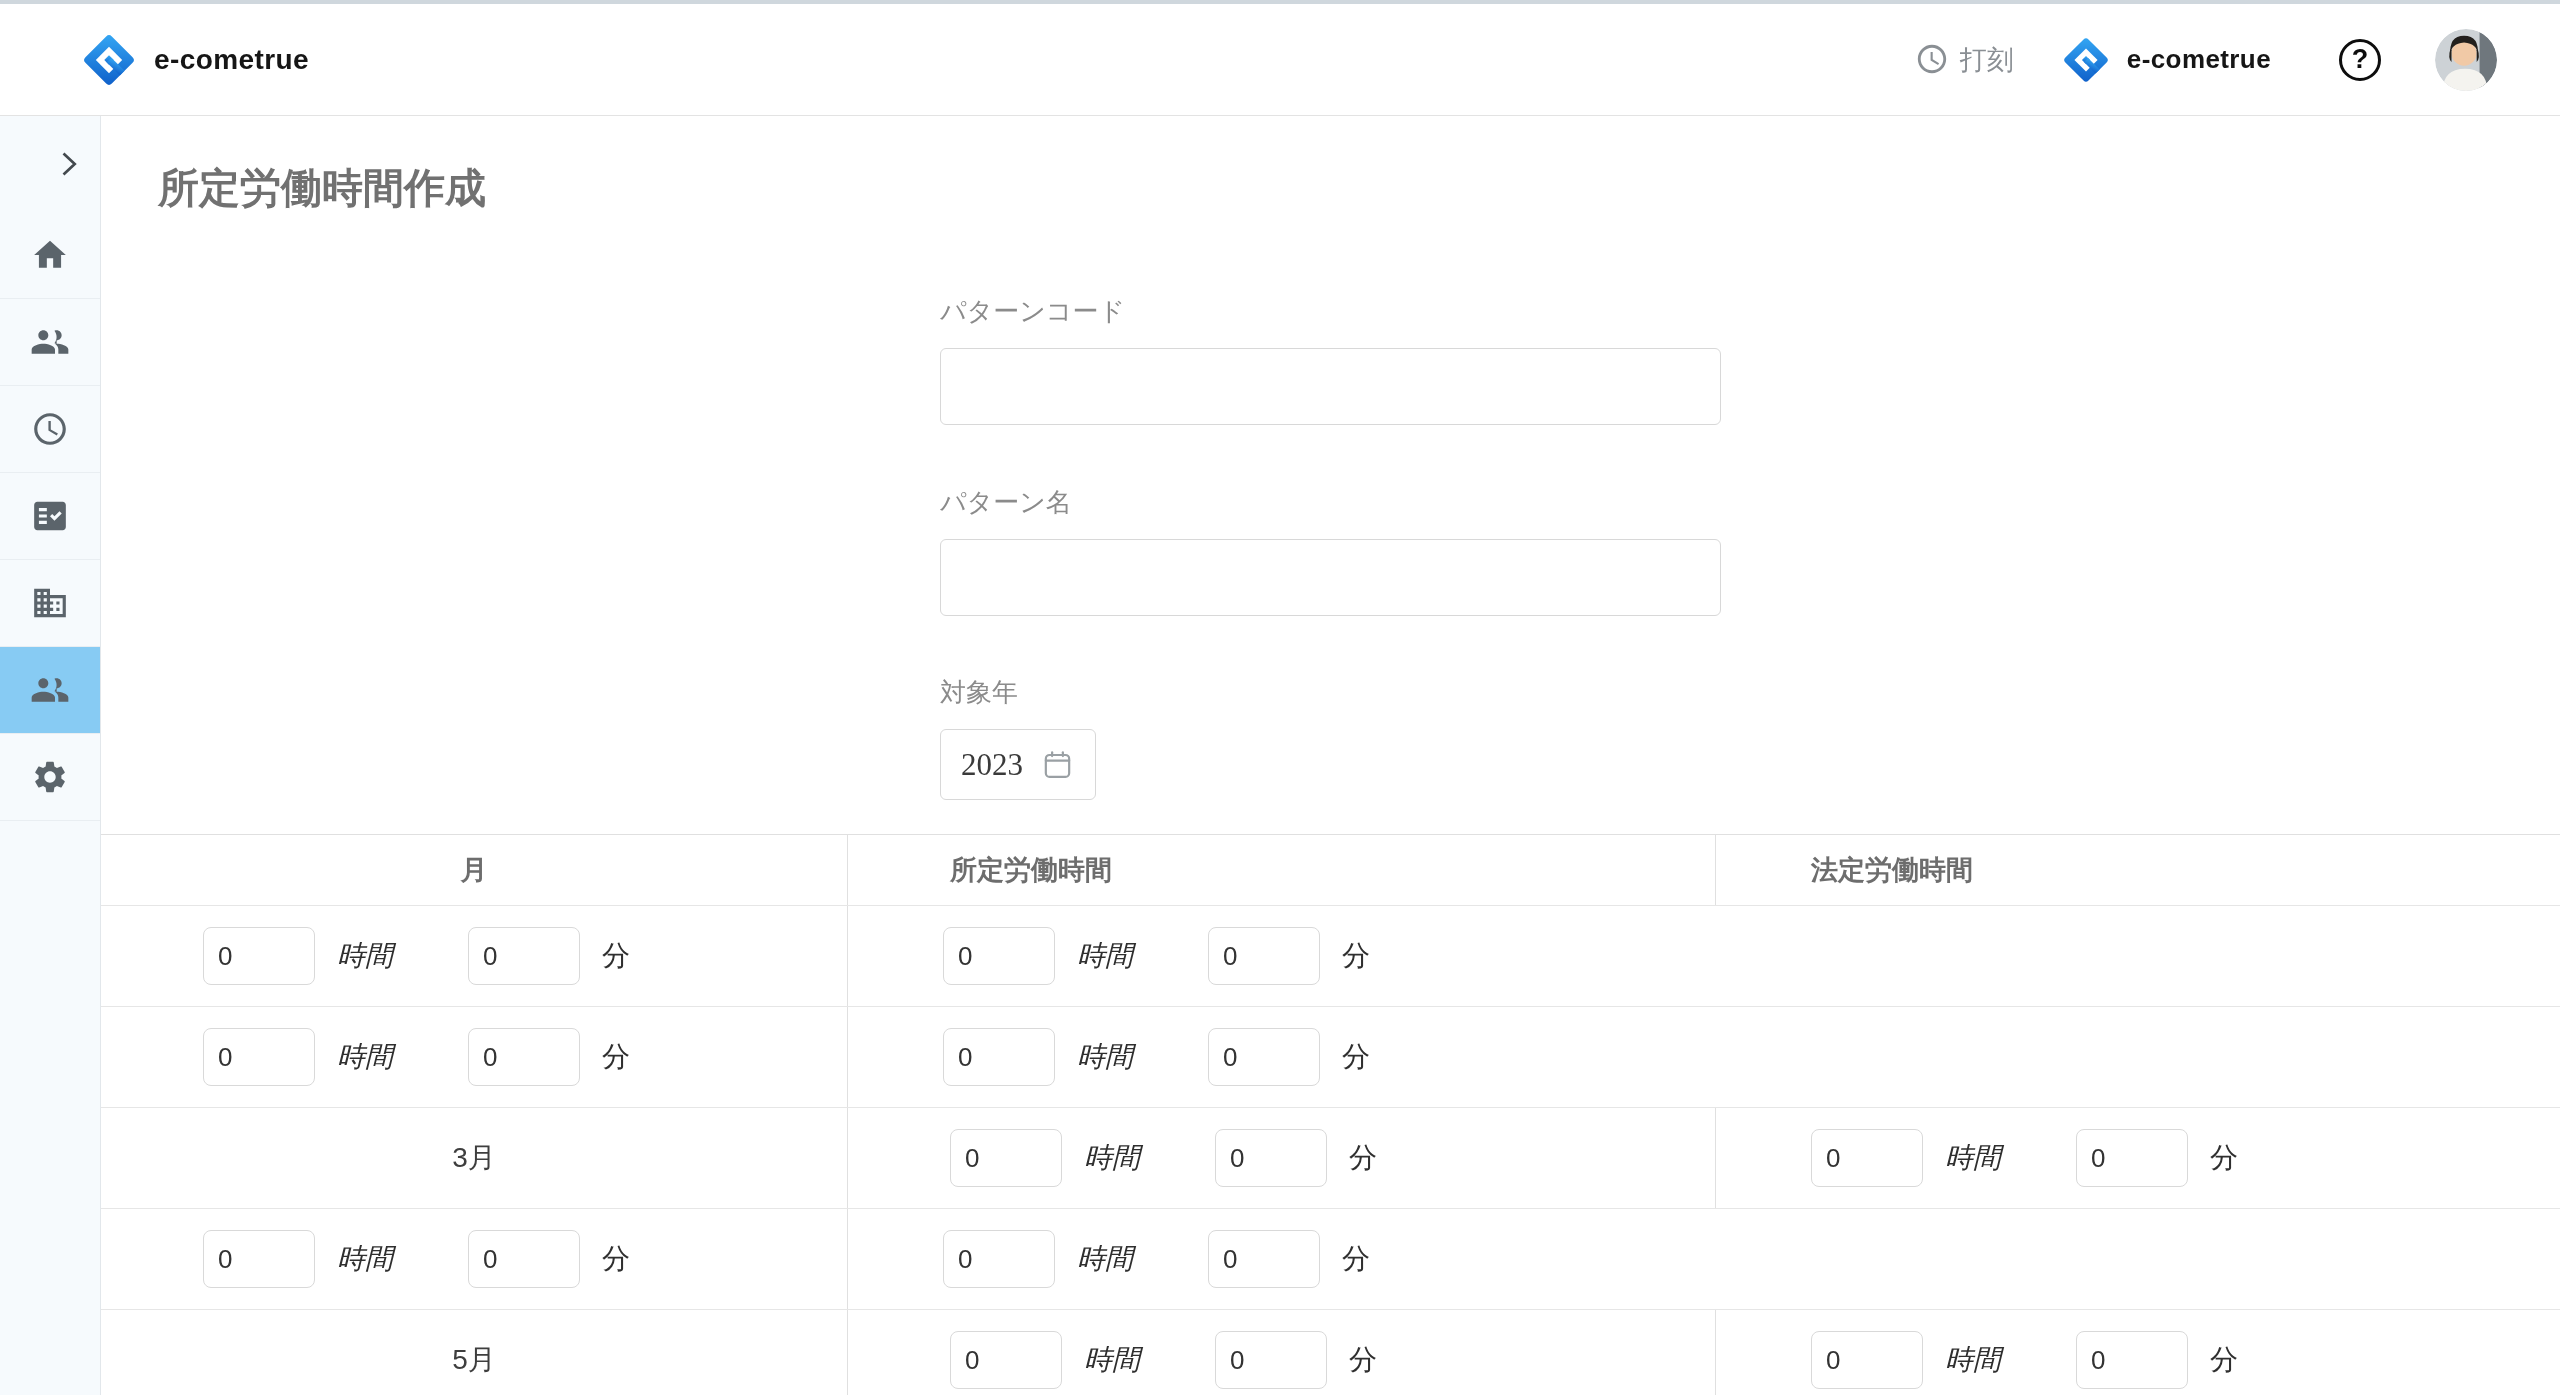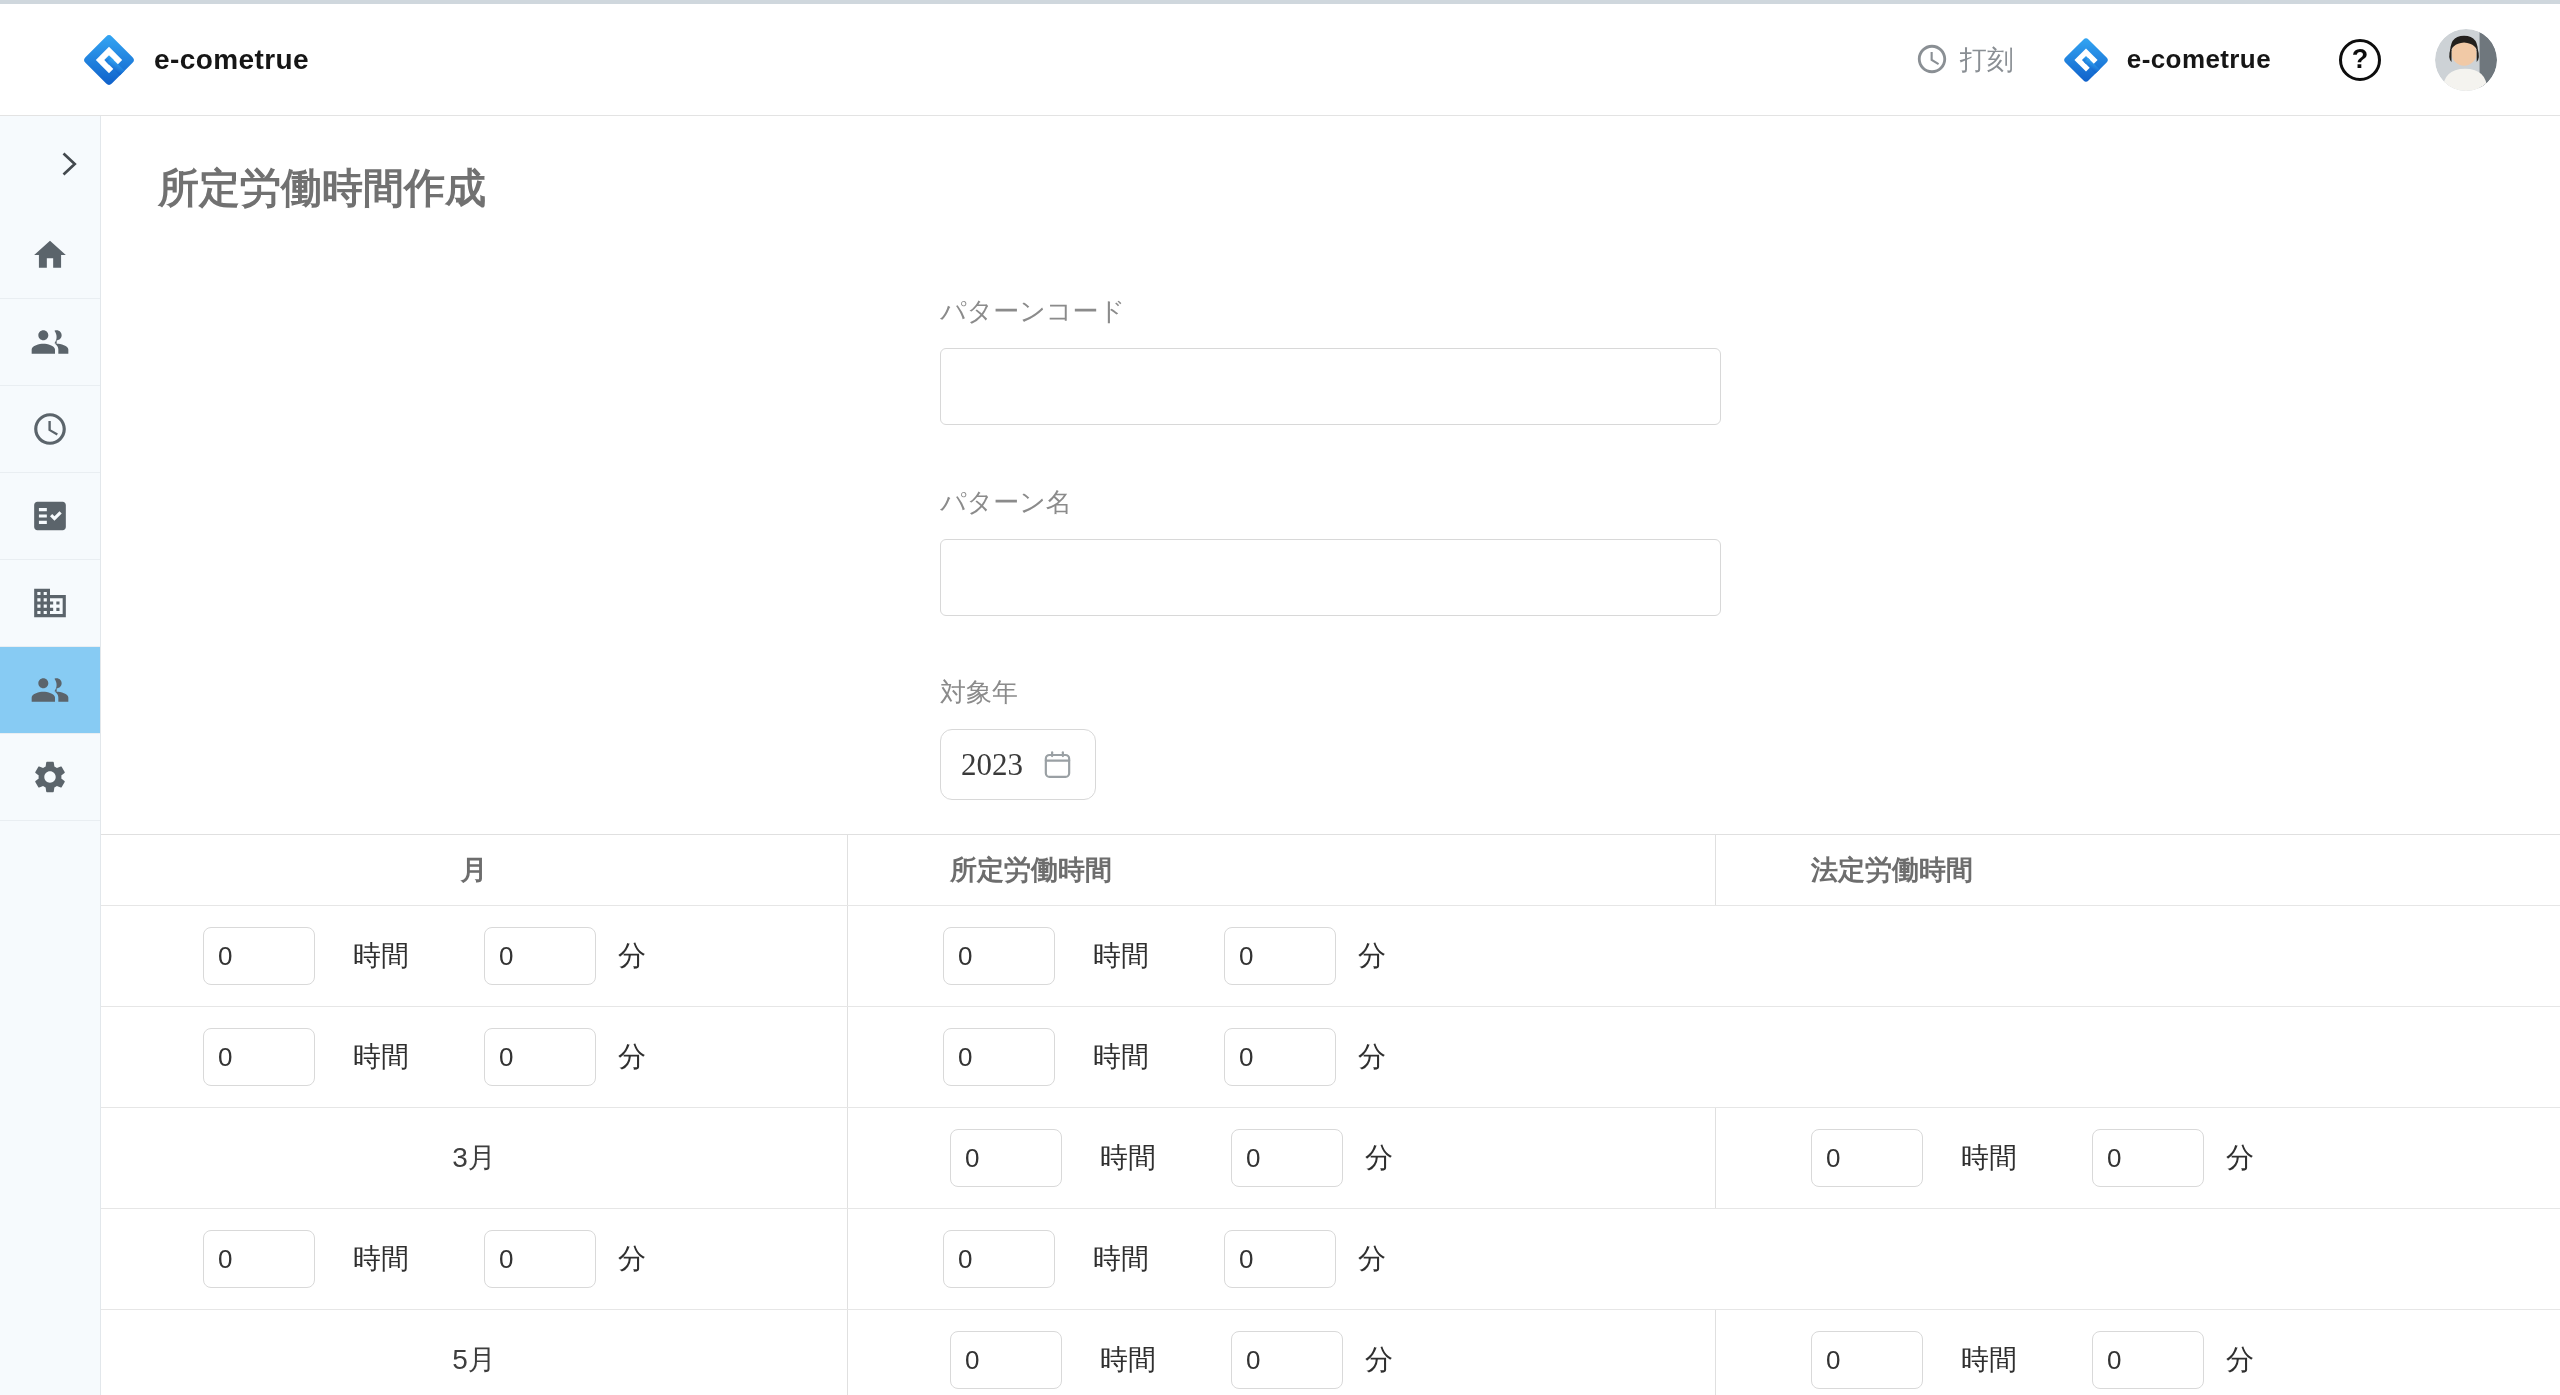--- a/index.html
+++ b/index.html
@@ -47,42 +47,42 @@
   .page-title { padding:50px 0 0 57px; font-size:41px; font-weight:600; color:#717171; line-height:44px; }
   .form { width:781px; margin:82px auto 0; }
   .field-label { display:block; font-size:26px; color:#8b8b8b; line-height:38px; }
   .text-input {
     margin-top:18px; width:781px; height:77px; border:1px solid #d8d8d8; border-radius:6px;
     font-size:28px; color:#333; padding:0 20px; outline:none; font-family:inherit;
   }
   .field-gap1 { margin-top:58px; }
   .field-gap2 { margin-top:57px; }
   .year-box {
-    margin-top:18px; width:156px; height:71px; border:1px solid #d8d8d8; border-radius:12px;
+    margin-top:18px; width:156px; height:71px; border:1px solid #d8d8d8; border-radius:6px;
     display:flex; align-items:center; justify-content:center; gap:17px; cursor:pointer; background:#fff;
   }
   .year-value { font-family:"Liberation Serif","DejaVu Serif",serif; font-size:31px; color:#3a3a3a; }
   
   .table { margin-top:34px; border-top:1px solid #e0e0e0; width:2459px; }
   .t-row { display:grid; grid-template-columns:747px 868px 1fr; border-bottom:1px solid #e6e6e6; }
   .t-head { height:71px; }
   .t-body-row { height:101px; }
   .cell { display:flex; align-items:center; }
   .c1 { justify-content:center; border-right:1px solid #e0e0e0; }
   .c2 { border-right:1px solid #e0e0e0; padding-left:102px; }
   .c3 { padding-left:95px; }
   .t-head .cell { font-size:27px; font-weight:600; color:#6d6d6d; }
   .t-head .c1 { padding-left:0; }
   .month { font-size:28px; color:#3e3e3e; }
   .num-input {
     width:112px; height:58px; border:1px solid #d9d9d9; border-radius:8px; background:#fff;
     font-size:26px; color:#333; padding-left:14px; outline:none; font-family:inherit; flex:none;
   }
   .unit { font-size:28px; color:#2f2f2f; flex:none; }
-  .unit-hours { margin-left:38px; width:131px; }
+  .unit-hours { margin-left:22px; width:131px;font-style:italic; }
   .unit-min { margin-left:22px; }
   button { font-family:inherit; }
 </style>
 </head>
 <body>
 
 <div class="screen">
   <div class="topstrip"></div>
 
   <header class="topbar">

